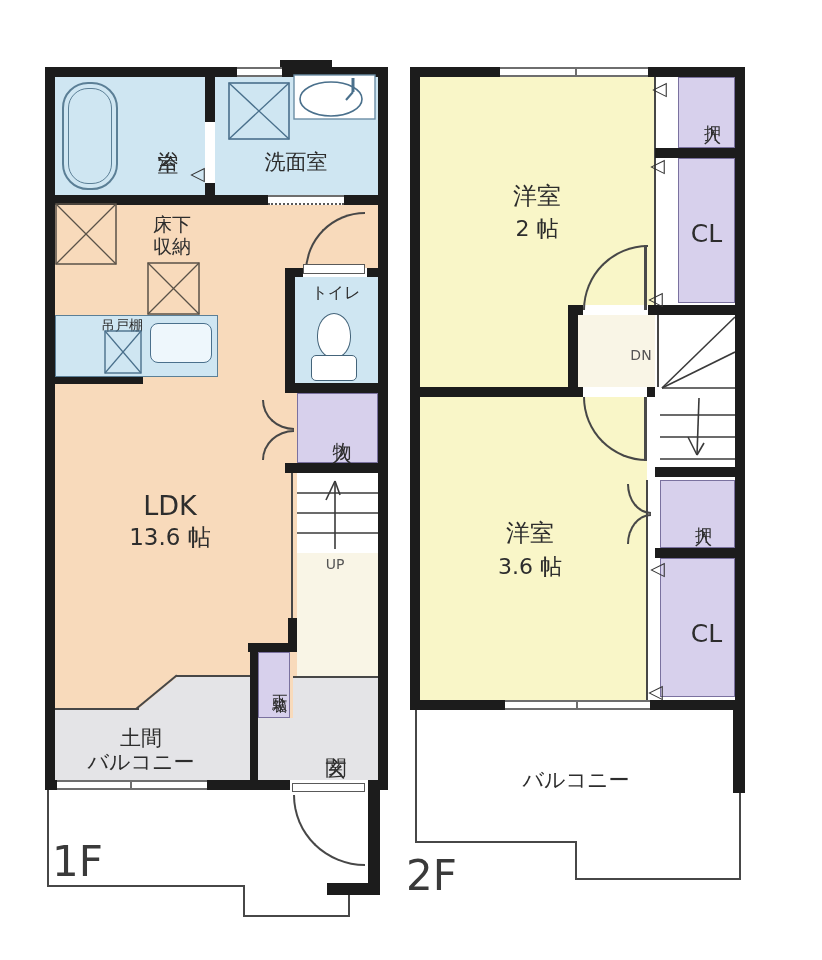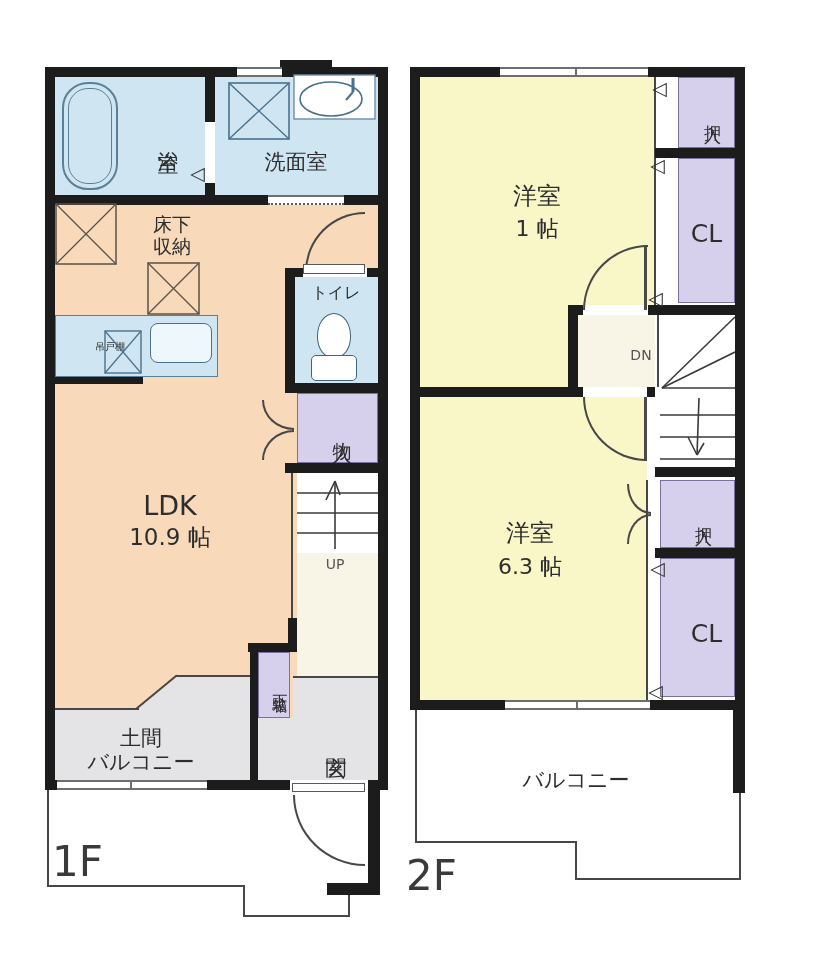--- a/index.html
+++ b/index.html
@@ -115,21 +115,21 @@
     </div>
     <div class="fixture" style="left:293px;top:74px;">
       <svg width="83" height="46" viewBox="0 0 83 46">
         <rect x="1" y="1" width="81" height="44" fill="#ffffff" stroke="#6b8ea5" stroke-width="1.4"></rect>
         <ellipse cx="38" cy="25" rx="31" ry="17" fill="#fff" stroke="#4a708c" stroke-width="1.6"></ellipse>
         <line x1="60" y1="4" x2="60" y2="18" stroke="#4a708c" stroke-width="3"></line>
         <line x1="60" y1="18" x2="53" y2="26" stroke="#4a708c" stroke-width="2"></line>
       </svg>
     </div>
     <div class="abs" style="left:55px;top:315px;width:163px;height:62px;background:var(--water);border:1.5px solid var(--fix);">
-      <div class="lbl" style="left:32px;top:1px;width:44px;font-size:10px;margin-top:24px;">吊戸棚</div>
+      <div class="lbl" style="left:44px;top:1px;width:44px;font-size:14px;">吊戸棚</div>
       <div class="fixture" style="left:48px;top:14px;">
         <svg width="38" height="44" viewBox="0 0 38 44">
           <rect x="1" y="1" width="36" height="42" fill="none" stroke="#4a708c" stroke-width="1.4"></rect>
           <line x1="1" y1="1" x2="37" y2="43" stroke="#4a708c" stroke-width="1.2"></line>
           <line x1="37" y1="1" x2="1" y2="43" stroke="#4a708c" stroke-width="1.2"></line>
         </svg>
       </div>
       <div class="abs" style="left:94px;top:7px;width:62px;height:40px;background:#eef7fc;border:1.5px solid #4a708c;border-radius:8px;"></div>
     </div>
     <div class="fixture" style="left:55px;top:203px;">
@@ -151,21 +151,21 @@
 
     <div class="lbl vt" style="left:148px;top:100px;width:30px;height:72px;font-size:21px;">浴室</div>
     <div class="lbl" style="left:240px;top:150px;width:112px;height:26px;font-size:21px;">洗面室</div>
     <div class="lbl" style="left:141px;top:214px;width:62px;height:50px;font-size:19px;">
       <span>床下</span><br>
       <span>収納</span>
     </div>
     <div class="lbl" style="left:301px;top:284px;width:70px;height:20px;font-size:16px;">トイレ</div>
     <div class="lbl vt" style="left:322px;top:398px;width:30px;height:62px;font-size:19px;">物入</div>
     <div class="lbl" style="left:120px;top:490px;width:100px;height:30px;font-size:27px;">LDK</div>
-    <div class="lbl" style="left:110px;top:524px;width:120px;height:28px;font-size:23px;">10.9 帖</div>
+    <div class="lbl" style="left:110px;top:524px;width:120px;height:28px;font-size:23px;">13.6 帖</div>
     <div class="lbl" style="left:318px;top:556px;width:34px;height:16px;font-size:14px;color:#555;">UP</div>
     <div class="lbl vt" style="left:261px;top:655px;width:26px;height:62px;font-size:15px;">下駄箱</div>
     <div class="lbl vt" style="left:316px;top:708px;width:30px;height:68px;font-size:21px;">玄関</div>
     <div class="lbl" style="left:85px;top:726px;width:112px;height:54px;font-size:21px;">
       <span>土間</span><br>
       <span>バルコニー</span>
     </div>
 
     <div class="tl" style="left:47px;top:790px;width:2px;height:97px;"></div>
     <div class="tl" style="left:47px;top:885px;width:198px;height:2px;"></div>
@@ -238,26 +238,26 @@
         <line x1="2" y1="100" x2="77" y2="100" stroke="#3a3a3a" stroke-width="1.6"></line>
         <line x1="2" y1="122" x2="77" y2="122" stroke="#3a3a3a" stroke-width="1.6"></line>
         <line x1="2" y1="144" x2="77" y2="144" stroke="#3a3a3a" stroke-width="1.6"></line>
         <line x1="41" y1="83" x2="39" y2="140" stroke="#3a3a3a" stroke-width="1.6"></line>
         <line x1="39" y1="140" x2="30" y2="122" stroke="#3a3a3a" stroke-width="1.6"></line>
         <line x1="39" y1="140" x2="46" y2="128" stroke="#3a3a3a" stroke-width="1.6"></line>
       </svg>
     </div>
 
     <div class="lbl" style="left:487px;top:183px;width:100px;height:30px;font-size:24px;">洋室</div>
-    <div class="lbl" style="left:487px;top:216px;width:100px;height:28px;font-size:22px;">1 帖</div>
+    <div class="lbl" style="left:487px;top:216px;width:100px;height:28px;font-size:22px;">2 帖</div>
     <div class="lbl vt" style="left:693px;top:82px;width:28px;height:62px;font-size:17px;">押入</div>
     <div class="lbl" style="left:678px;top:220px;width:57px;height:28px;font-size:25px;">CL</div>
     <div class="lbl" style="left:624px;top:347px;width:34px;height:16px;font-size:14px;color:#555;">DN</div>
     <div class="lbl" style="left:480px;top:520px;width:100px;height:30px;font-size:24px;">洋室</div>
-    <div class="lbl" style="left:470px;top:554px;width:120px;height:28px;font-size:22px;">6.3 帖</div>
+    <div class="lbl" style="left:470px;top:554px;width:120px;height:28px;font-size:22px;">3.6 帖</div>
     <div class="lbl vt" style="left:684px;top:484px;width:28px;height:62px;font-size:17px;">押入</div>
     <div class="lbl" style="left:678px;top:620px;width:57px;height:28px;font-size:25px;">CL</div>
 
     <div class="tl" style="left:415px;top:710px;width:2px;height:133px;"></div>
     <div class="tl" style="left:415px;top:841px;width:162px;height:2px;"></div>
     <div class="tl" style="left:575px;top:841px;width:2px;height:39px;"></div>
     <div class="tl" style="left:575px;top:878px;width:166px;height:2px;"></div>
     <div class="tl" style="left:739px;top:793px;width:2px;height:87px;"></div>
     <div class="w" style="left:733px;top:710px;width:12px;height:83px;"></div>
     <div class="lbl" style="left:500px;top:768px;width:152px;height:26px;font-size:21px;">バルコニー</div>

